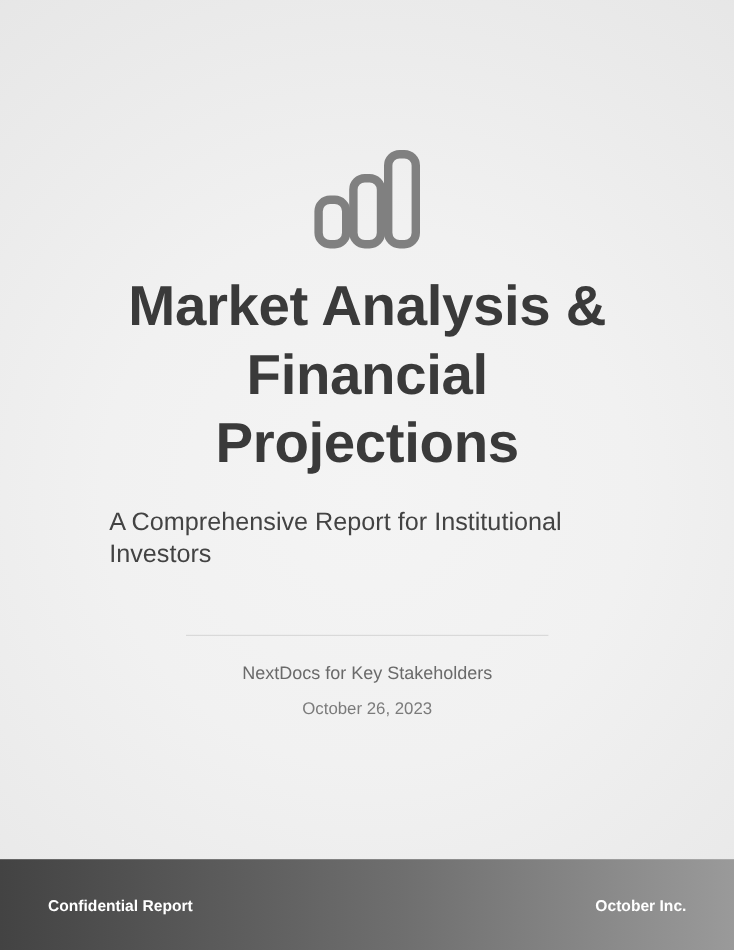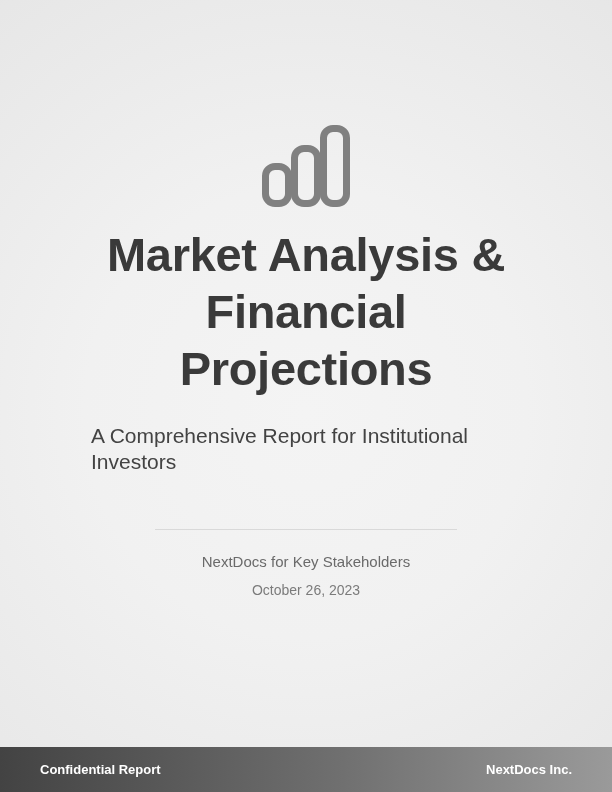--- a/index.html
+++ b/index.html
@@ -97,21 +97,21 @@
     line-height: 19px;
     color: #7b7b7b;
   }
 
   
   .footer {
     position: absolute;
     left: 0;
     bottom: 0;
     width: 612px;
-    height: 45px;
+    height: 76px;
     background: linear-gradient(90deg, #434343 0%, #6f6f6f 55%, #9a9a9a 100%);
     display: flex;
     align-items: center;
     justify-content: space-between;
     box-sizing: border-box;
     padding: 0 40px;
   }
   .footer-text {
     font-size: 13px;
     font-weight: bold;
@@ -140,16 +140,16 @@
 
     <div class="meta">
       <div class="meta-prepared">NextDocs for Key Stakeholders</div>
       <div class="meta-date">October 26, 2023</div>
     </div>
 
   </div>
 
   <div class="footer">
     <span class="footer-text">Confidential Report</span>
-    <span class="footer-text">NextDocs Inc.</span>
+    <span class="footer-text">October Inc.</span>
   </div>
 
 </div>
 
 </body></html>

